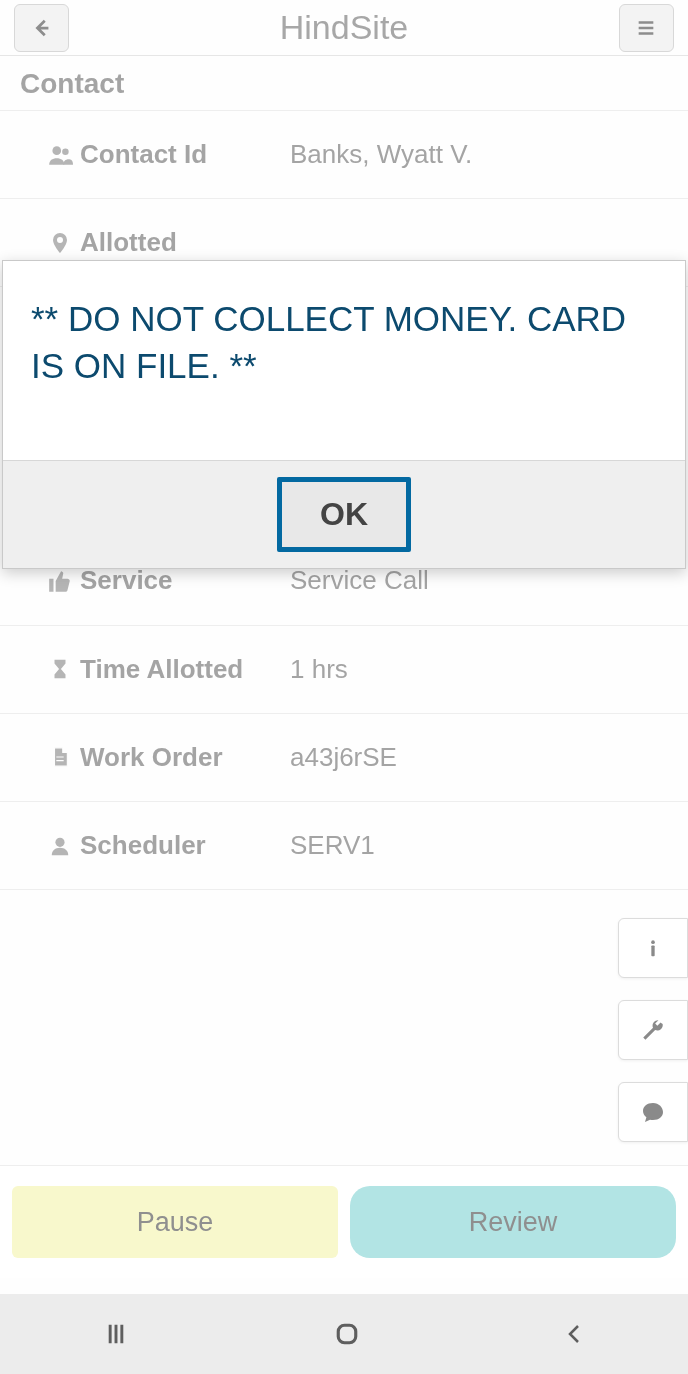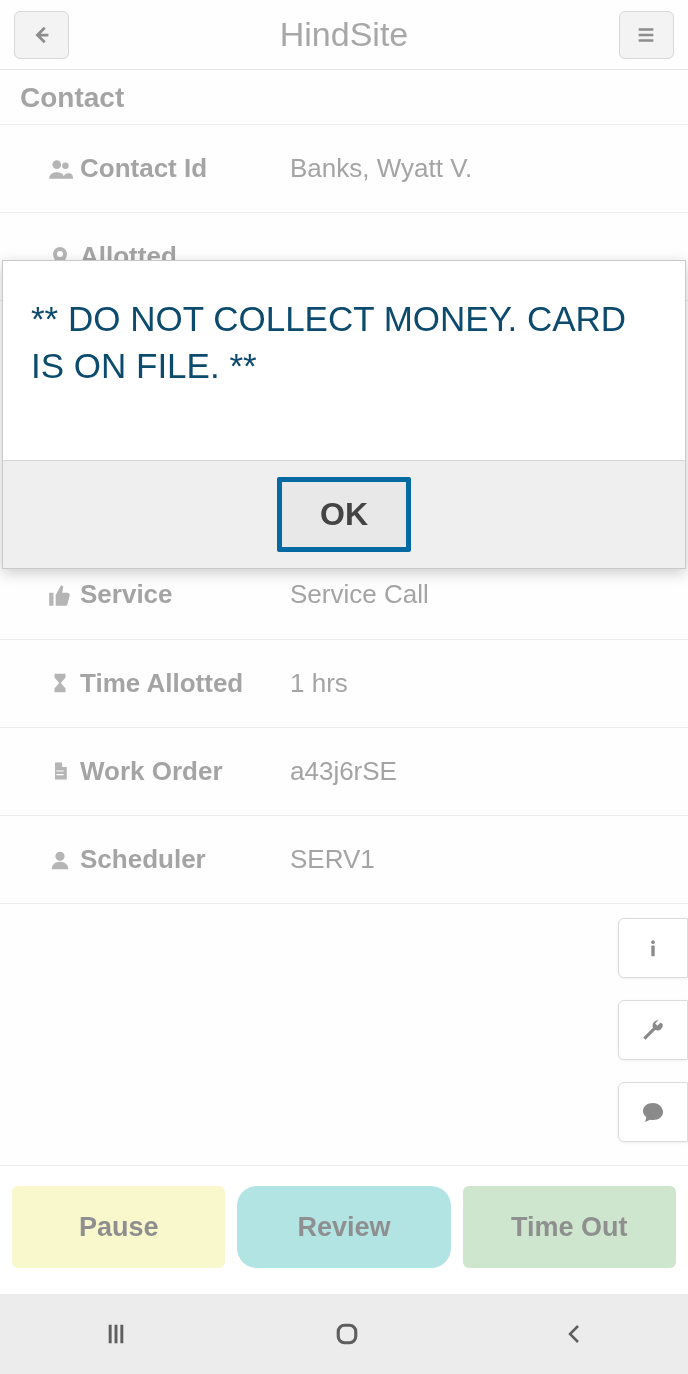--- a/index.html
+++ b/index.html
@@ -1,20 +1,20 @@
 <!DOCTYPE html>
 <html><head>
 <meta charset="utf-8">
 <style>
   * { box-sizing: border-box; margin: 0; padding: 0; }
   html, body { width: 688px; height: 1374px; font-family: -apple-system, Helvetica, Arial, sans-serif; background: #fff; overflow: hidden; }
   .screen { position: relative; width: 688px; height: 1374px; background: #fefefe; }
 
   
-  .header { height: 70px; display: flex; align-items: center; justify-content: space-between; padding: 0 14px; border-bottom: 1px solid #e6e6e6; }
+  .header { height: 56px; display: flex; align-items: center; justify-content: space-between; padding: 0 14px; border-bottom: 1px solid #e6e6e6; }
   .hbtn { width: 55px; height: 48px; border: 1px solid #d8d8d8; border-radius: 6px; background: #f3f3f3; display: flex; align-items: center; justify-content: center; color: #8d8d8d; }
   .title { color: #a7a7a7; font-size: 34px; font-weight: 400; }
 
   
   .section-label { padding: 12px 20px 10px 20px; color: #a4a4a4; font-size: 28px; font-weight: 600; border-bottom: 1px solid #eee; }
 
   
   .row { display: flex; align-items: center; padding: 28px 20px 28px 40px; border-bottom: 1px solid #eee; }
   .row .icon { width: 40px; color: #b5b5b5; display: flex; align-items: center; justify-content: center; }
   .row .label { width: 210px; color: #a4a4a4; font-size: 26px; font-weight: 700; line-height: 1.2; }
@@ -22,21 +22,21 @@
   .row.addr .value { line-height: 1.3; }
 
   
   .side-btn { position: absolute; right: 0; width: 70px; height: 60px; background: #fff; border: 1px solid #dcdcdc; border-radius: 6px 0 0 6px; display: flex; align-items: center; justify-content: center; color: #8a8a8a; box-shadow: 0 1px 3px rgba(0,0,0,0.06); }
   .side-btn.s1 { top: 918px; }
   .side-btn.s2 { top: 1000px; }
   .side-btn.s3 { top: 1082px; }
 
   
   .actions { position: absolute; left: 0; right: 0; top: 1165px; padding: 20px 12px; display: flex; gap: 12px; border-top: 1px solid #eee; background: #fff; }
-  .actbtn { flex: 1; height: 82px; border-radius: 6px; display: flex; align-items: center; justify-content: center; font-size: 27px; font-weight: 700; color: #8f8f8f; }
+  .actbtn { flex: 1; height: 72px; border-radius: 6px; display: flex; align-items: center; justify-content: center; font-size: 27px; font-weight: 400; color: #8f8f8f; }
   .actbtn.pause { background: #f8f8cc; }
   .actbtn.review { background: #b2e4e4; border-radius: 20px; }
   .actbtn.timeout { background: #cee6ce; }
 
   
   .navbar { position: absolute; left: 0; right: 0; bottom: 0; height: 80px; background: #ececec; display: flex; align-items: center; justify-content: space-around; color: #5e5e5e; }
 
   
   .modal { position: absolute; left: 2px; right: 2px; top: 260px; background: #fff; border: 1px solid #c9c9c9; box-shadow: 0 4px 14px rgba(0,0,0,0.2); }
   .modal-body { padding: 34px 28px 70px 28px; color: #0c4a6e; font-size: 35px; font-weight: 500; line-height: 1.35; }
@@ -144,21 +144,20 @@
   </div>
   <div class="side-btn s3">
     <svg width="28" height="24" viewBox="0 0 24 24" fill="currentColor">
         <path d="M12 3C6 3 2 6.5 2 11c0 2.5 1.3 4.7 3.4 6.2L4 22l5-2.2c1 .2 2 .3 3 .3 6 0 10-3.5 10-8S18 3 12 3z"></path>
       </svg>
   </div>
 
   <div class="actions">
     <div class="actbtn pause">Pause</div>
     <div class="actbtn review">Review</div>
-    <div class="actbtn timeout">Time Out</div>
   </div>
 
   <div class="navbar">
     <div>
       <svg width="30" height="28" viewBox="0 0 24 24" stroke="currentColor" stroke-width="2.5" fill="none">
           <path d="M7 4v16M12 4v16M17 4v16"></path>
         </svg>
     </div>
     <div>
       <svg width="30" height="30" viewBox="0 0 24 24" stroke="currentColor" stroke-width="2.5" fill="none">

